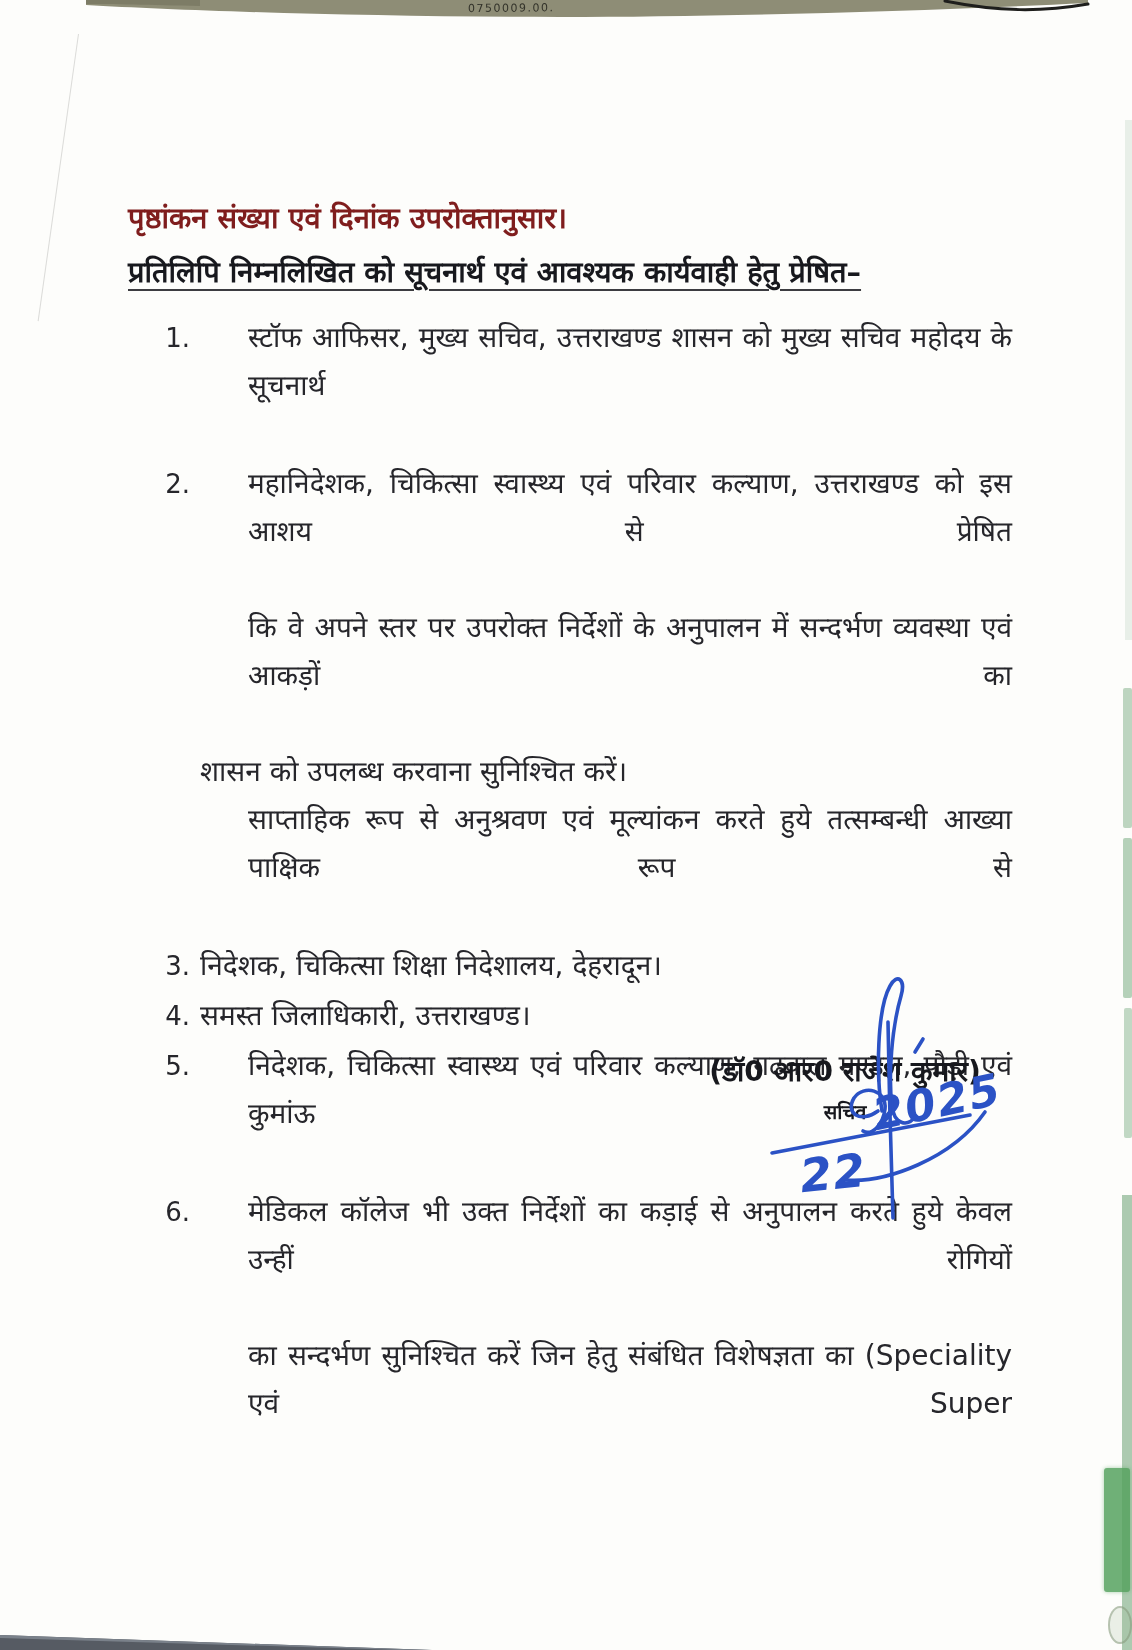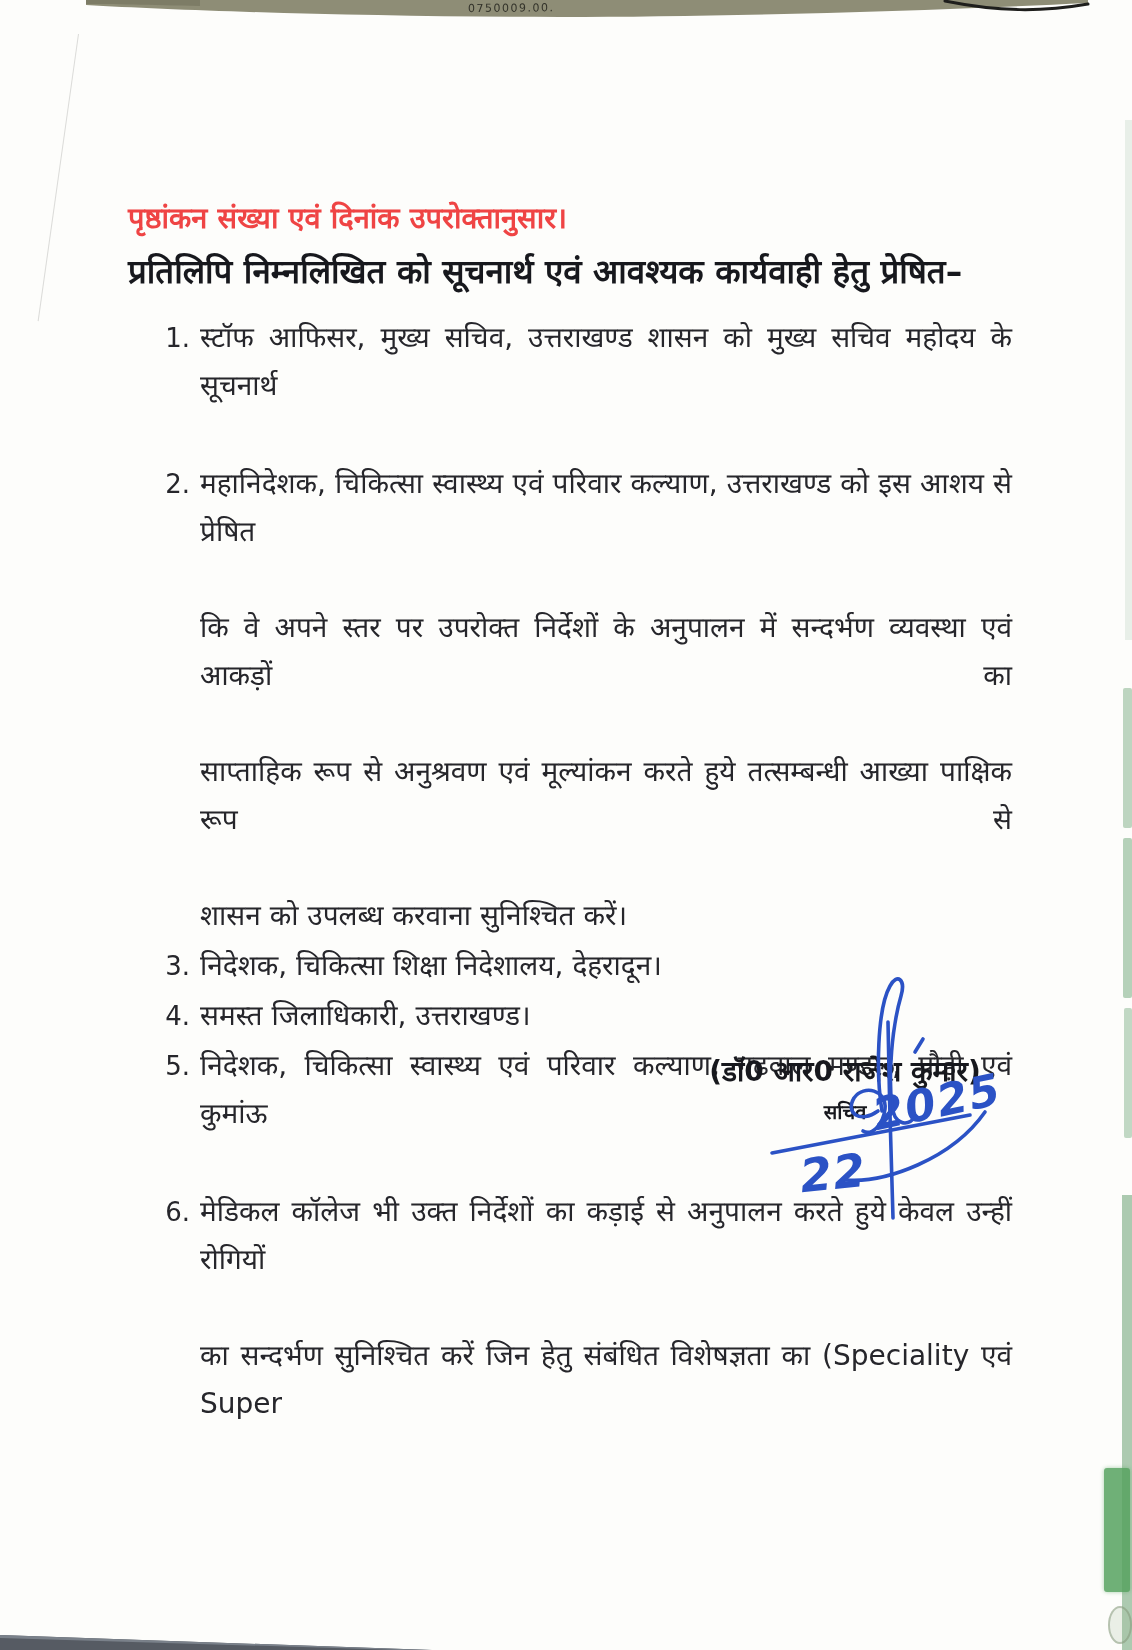--- a/index.html
+++ b/index.html
@@ -22,30 +22,30 @@
   .strip-c{left:1124px;top:1008px;width:8px;height:130px;background:rgba(110,165,120,0.42);border-radius:2px;}
   .strip-d{left:1122px;top:1195px;width:10px;height:455px;background:rgba(105,160,115,0.55);}
   .green-patch{left:1104px;top:1468px;width:26px;height:124px;background:#57a360;opacity:.85;border-radius:3px;
                box-shadow:0 0 4px rgba(87,163,96,.6);}
   .green-dot{left:1108px;top:1606px;width:20px;height:34px;border:2px solid rgba(130,150,120,.5);
              border-radius:50%;background:rgba(160,185,150,.2);}
   .bottom-band{position:absolute;left:0;bottom:0;width:1132px;height:18px;pointer-events:none;}
 
   
   .content{position:absolute;left:128px;top:198px;width:884px;color:#26262b;}
-  .h1{font-size:29px;font-weight:bold;color:#ef4444;line-height:40px;margin:0 0 12px 0;}
-  .h2{font-size:33px;font-weight:bold;color:#17181d;line-height:44px;margin:0 0 20px 0;
-      text-decoration-thickness:2px;text-underline-offset:7px;
+  .h1{font-size:29px;font-weight:bold;color:#7f1d1d;line-height:40px;margin:0 0 12px 0;}
+  .h2{font-size:29px;font-weight:bold;color:#17181d;line-height:44px;margin:0 0 20px 0;
+      text-decoration:underline;text-decoration-thickness:2px;text-underline-offset:7px;
       text-decoration-color:#3c3c40;}
   .list{width:884px;}
   .item{display:flex;margin-bottom:2px;}
   .num{flex:none;width:30px;text-align:right;font-size:26px;line-height:48px;padding-left:32px;color:#26262b;}
   .lines{flex:1;margin-left:10px;}
   .line{font-size:28px;line-height:48px;white-space:normal;}
-  .line.j{text-align:justify;}
+  .line.j{text-align:justify;margin-left:48px;}
   .line.j::after{content:"";display:inline-block;width:100%;height:0;}
 
   
   .sig{position:absolute;left:705px;top:1052px;width:280px;text-align:center;color:#17181d;}
   .sig-name{font-size:28px;font-weight:bold;line-height:40px;white-space:nowrap;}
   .sig-title{font-size:20px;font-weight:bold;line-height:40px;}
   .ink{position:absolute;left:760px;top:925px;width:240px;height:300px;pointer-events:none;}
   .hw{position:absolute;color:#2b52c5;font-style:italic;font-weight:bold;pointer-events:none;}
   .hw-day{left:800px;top:1146px;font-size:46px;transform:rotate(-6deg);letter-spacing:1px;}
   .hw-year{left:872px;top:1076px;font-size:44px;transform:rotate(-12deg);letter-spacing:2px;}
@@ -88,22 +88,22 @@
         <div class="lines">
           <div class="line j">स्टॉफ आफिसर, मुख्य सचिव, उत्तराखण्ड शासन को मुख्य सचिव महोदय के सूचनार्थ</div>
         </div>
       </div>
 
       <div class="item">
         <div class="num">2.</div>
         <div class="lines">
           <div class="line j">महानिदेशक, चिकित्सा स्वास्थ्य एवं परिवार कल्याण, उत्तराखण्ड को इस आशय से प्रेषित</div>
           <div class="line j">कि वे अपने स्तर पर उपरोक्त निर्देशों के अनुपालन में सन्दर्भण व्यवस्था एवं आकड़ों का</div>
+          <div class="line">शासन को उपलब्ध करवाना सुनिश्चित करें।</div>
           <div class="line j">साप्ताहिक रूप से अनुश्रवण एवं मूल्यांकन करते हुये तत्सम्बन्धी आख्या पाक्षिक रूप से</div>
-          <div class="line">शासन को उपलब्ध करवाना सुनिश्चित करें।</div>
         </div>
       </div>
 
       <div class="item">
         <div class="num">3.</div>
         <div class="lines">
           <div class="line">निदेशक, चिकित्सा शिक्षा निदेशालय, देहरादून।</div>
         </div>
       </div>
 

